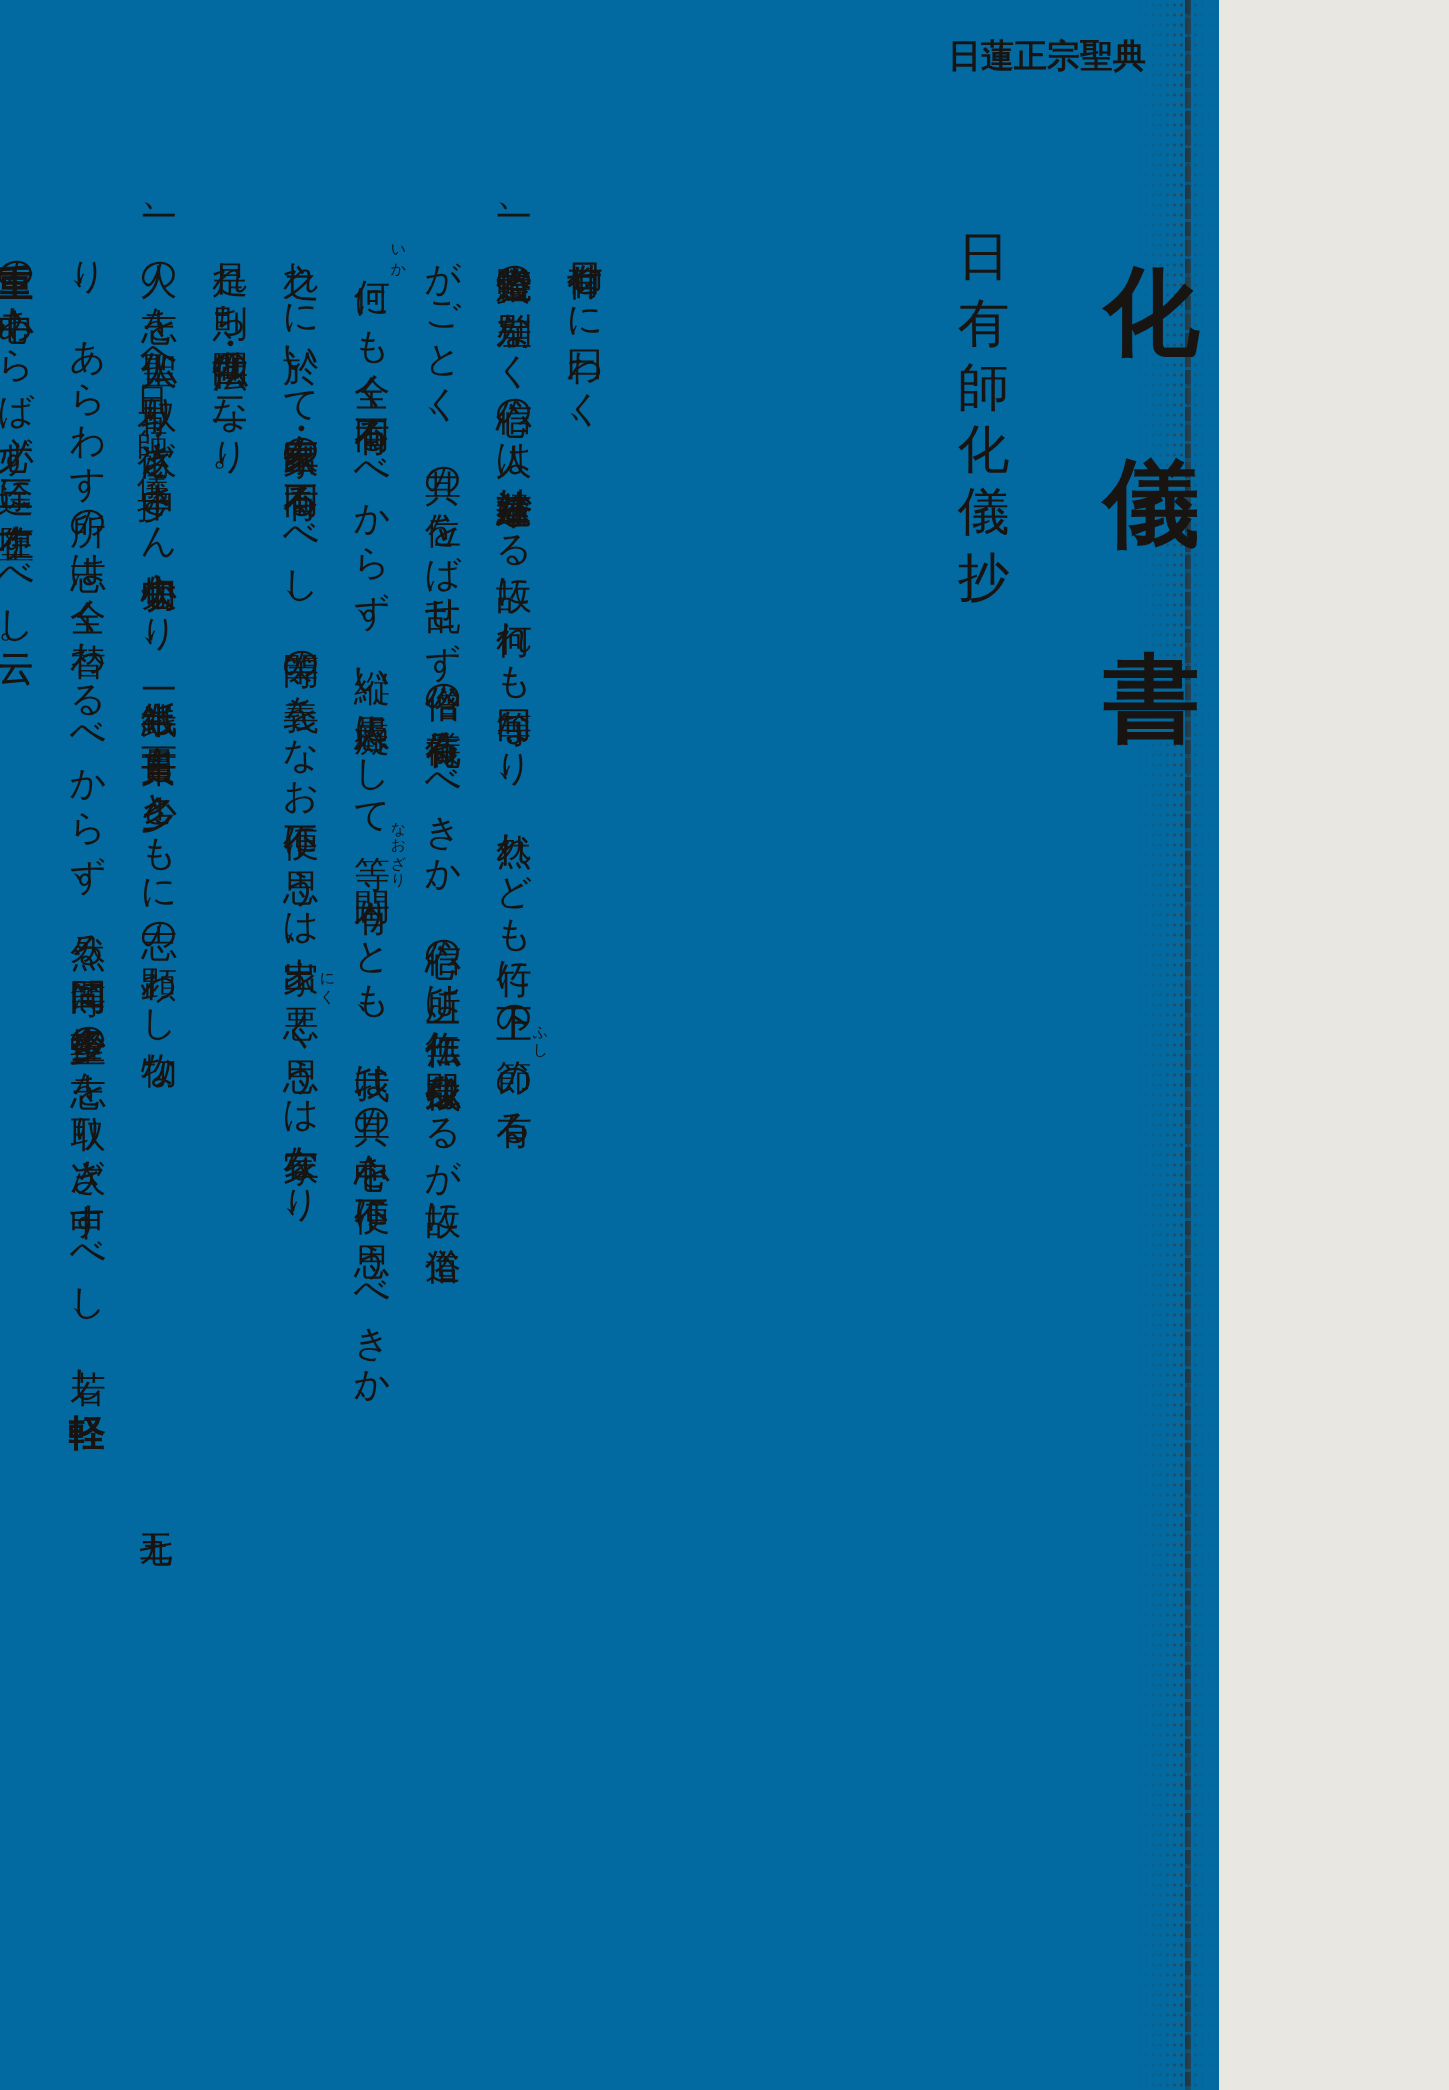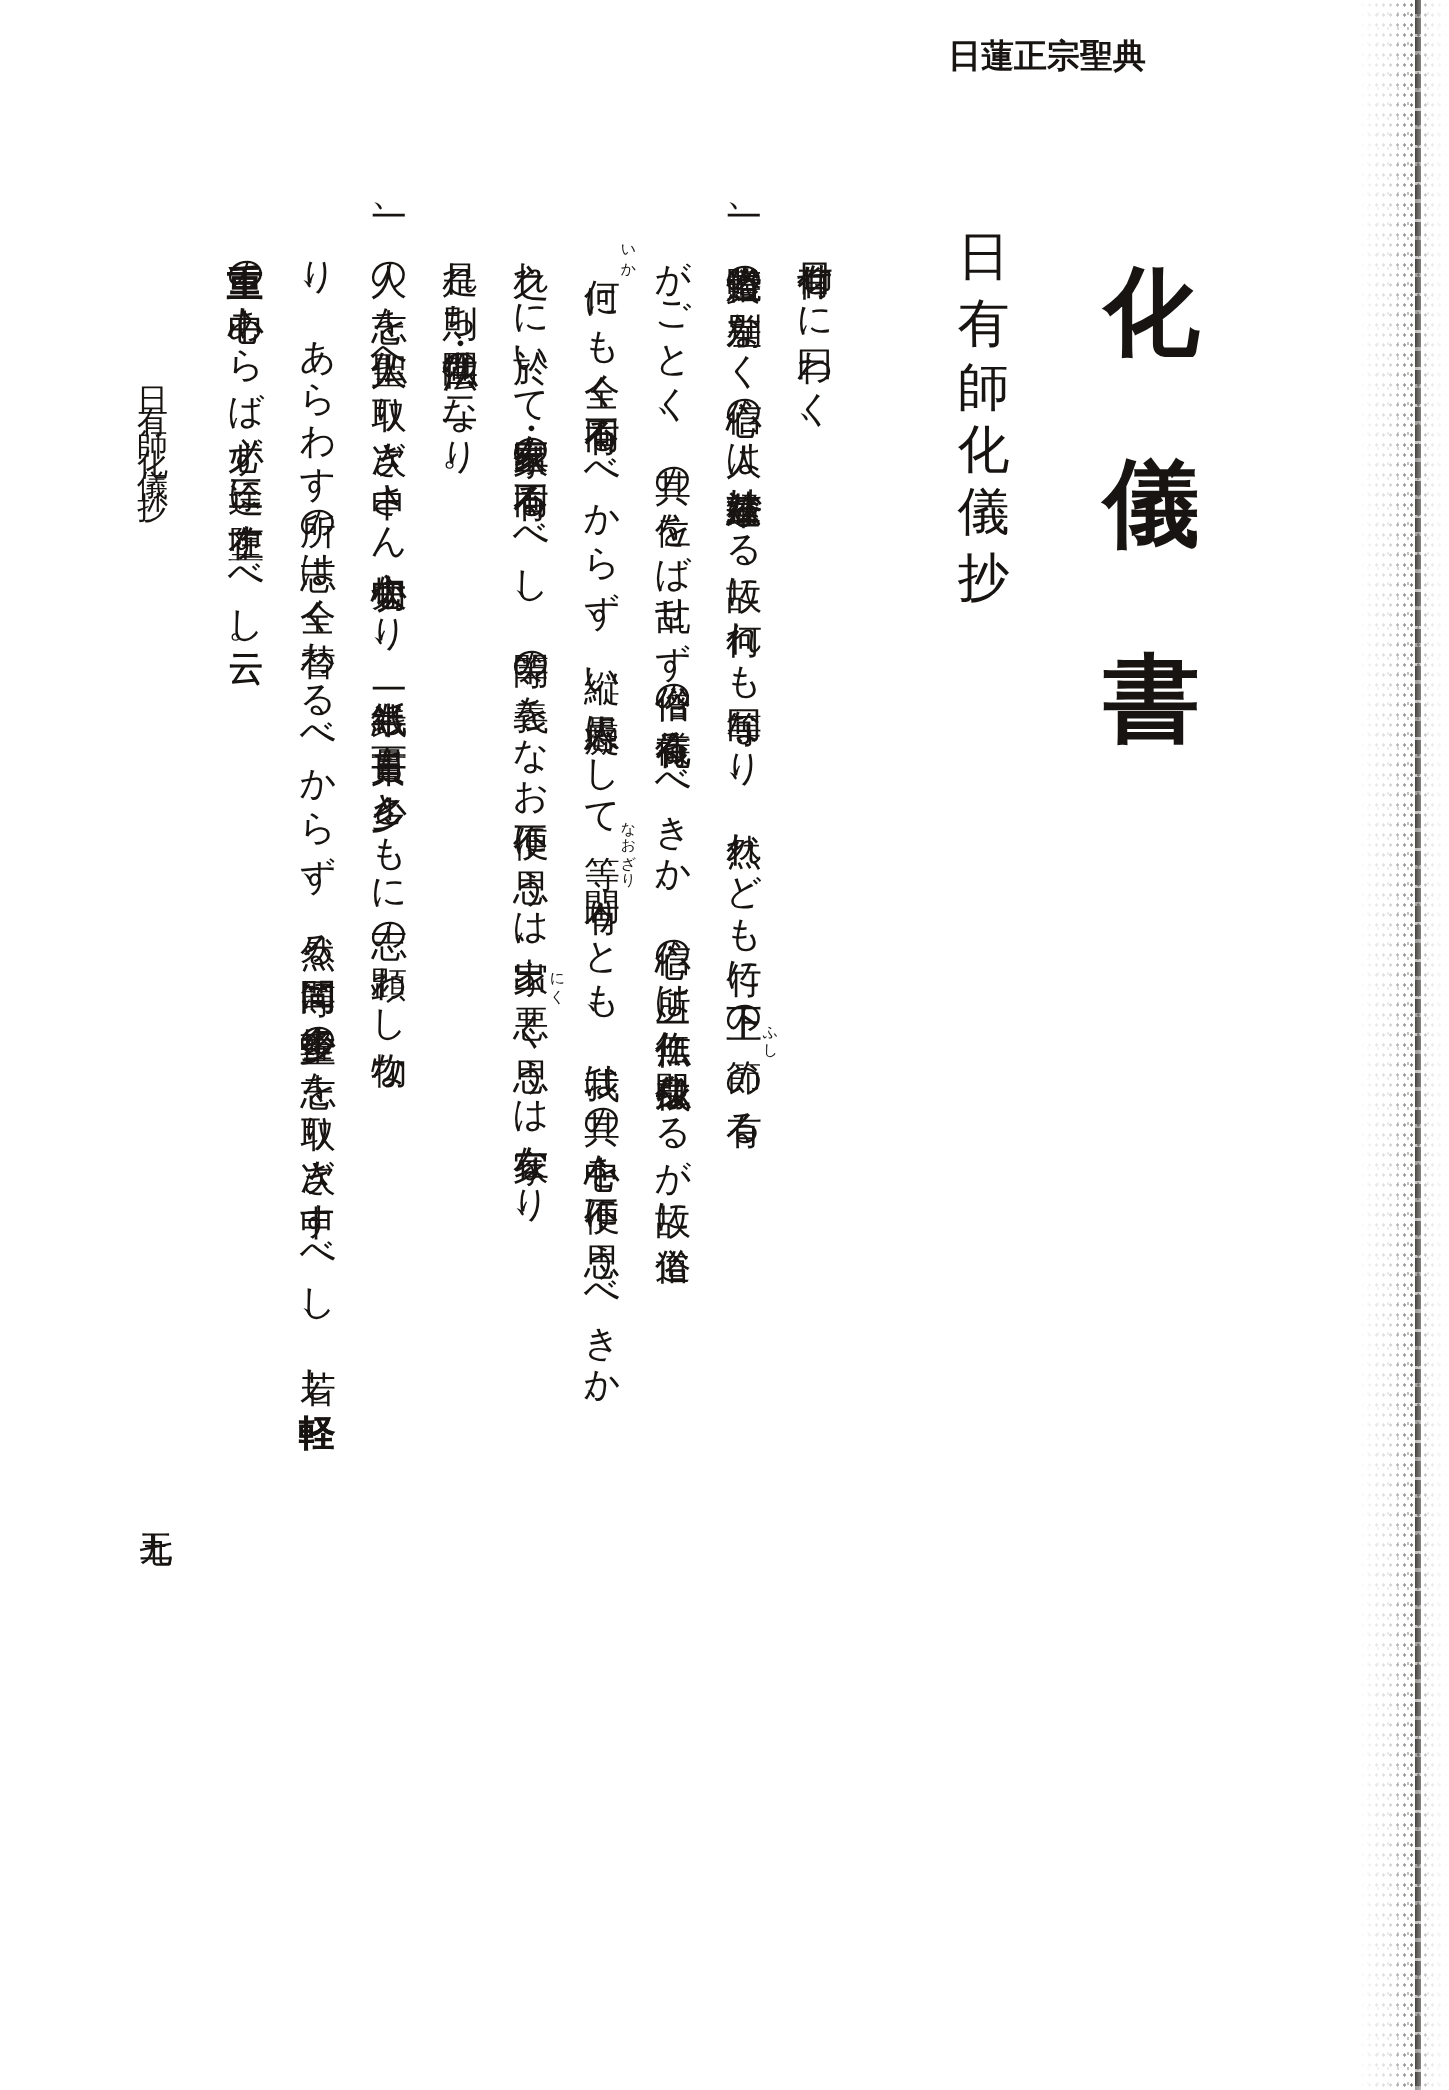--- a/index.html
+++ b/index.html
@@ -1,19 +1,19 @@
 <!DOCTYPE html>
 <html><head>
 <meta charset="utf-8">
 <style>
   html,body{margin:0;padding:0;background:#e9e7e2;}
   .page{
     position:relative;
-    width:1449px;height:2090px;
-    background:#ffffff;
+    width:1219px;height:2090px;
+    background:#0369a1;
     color:#171411;
     font-family:"DejaVu Serif", serif;
     overflow:hidden;
   }
   
   .edge-band{
     position:absolute;top:0;right:0;width:90px;height:100%;
     background-image:
       radial-gradient(rgba(55,52,48,.8) 1px, rgba(0,0,0,0) 1.3px),
       radial-gradient(rgba(90,86,80,.5) 1px, rgba(0,0,0,0) 1.3px);

